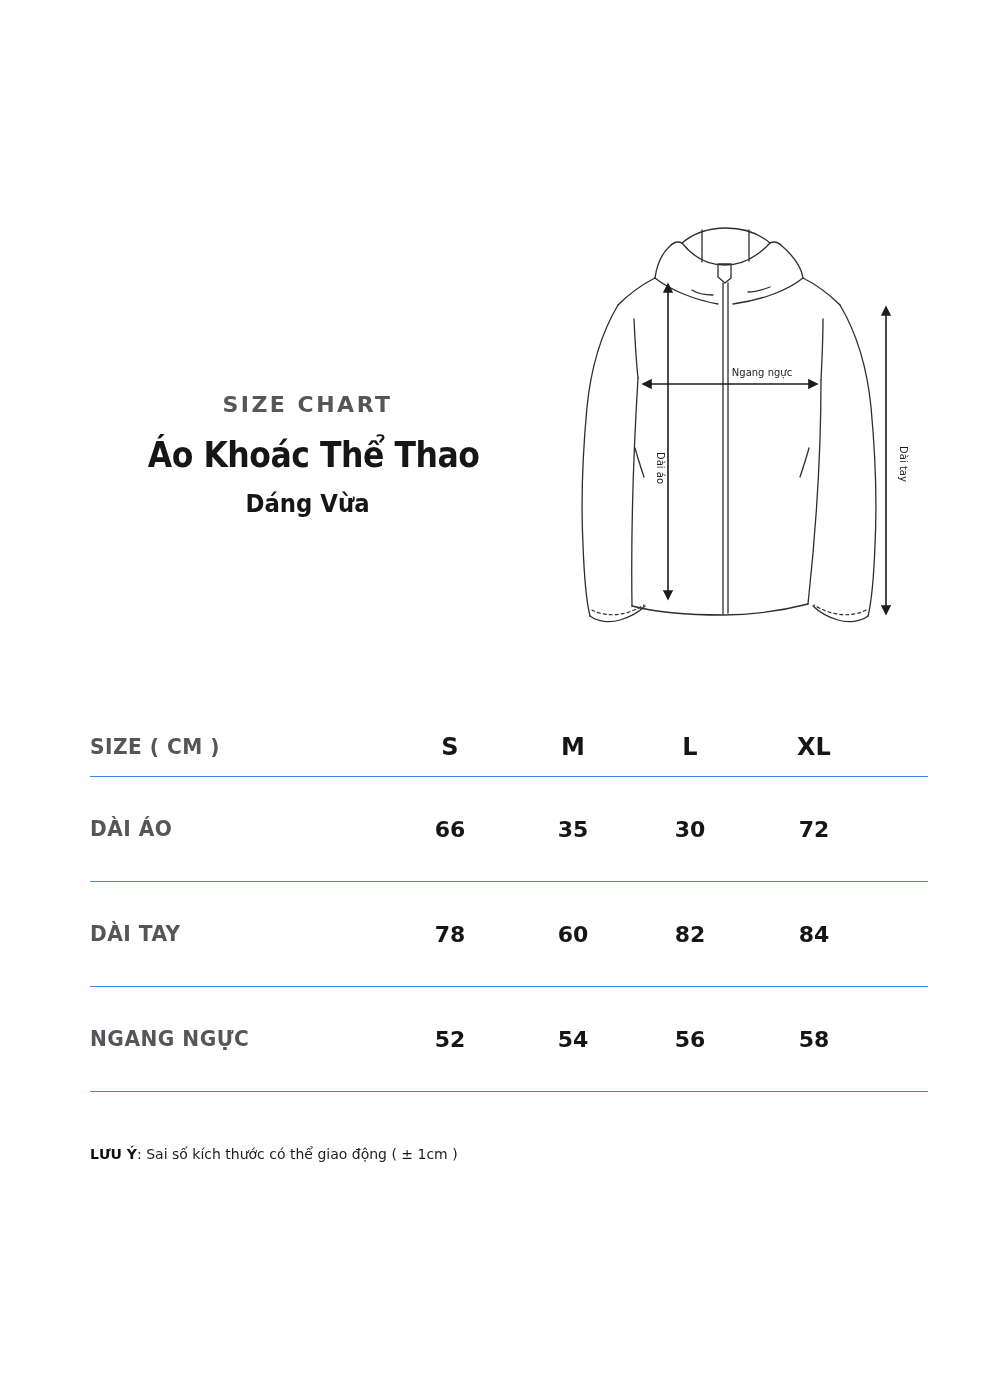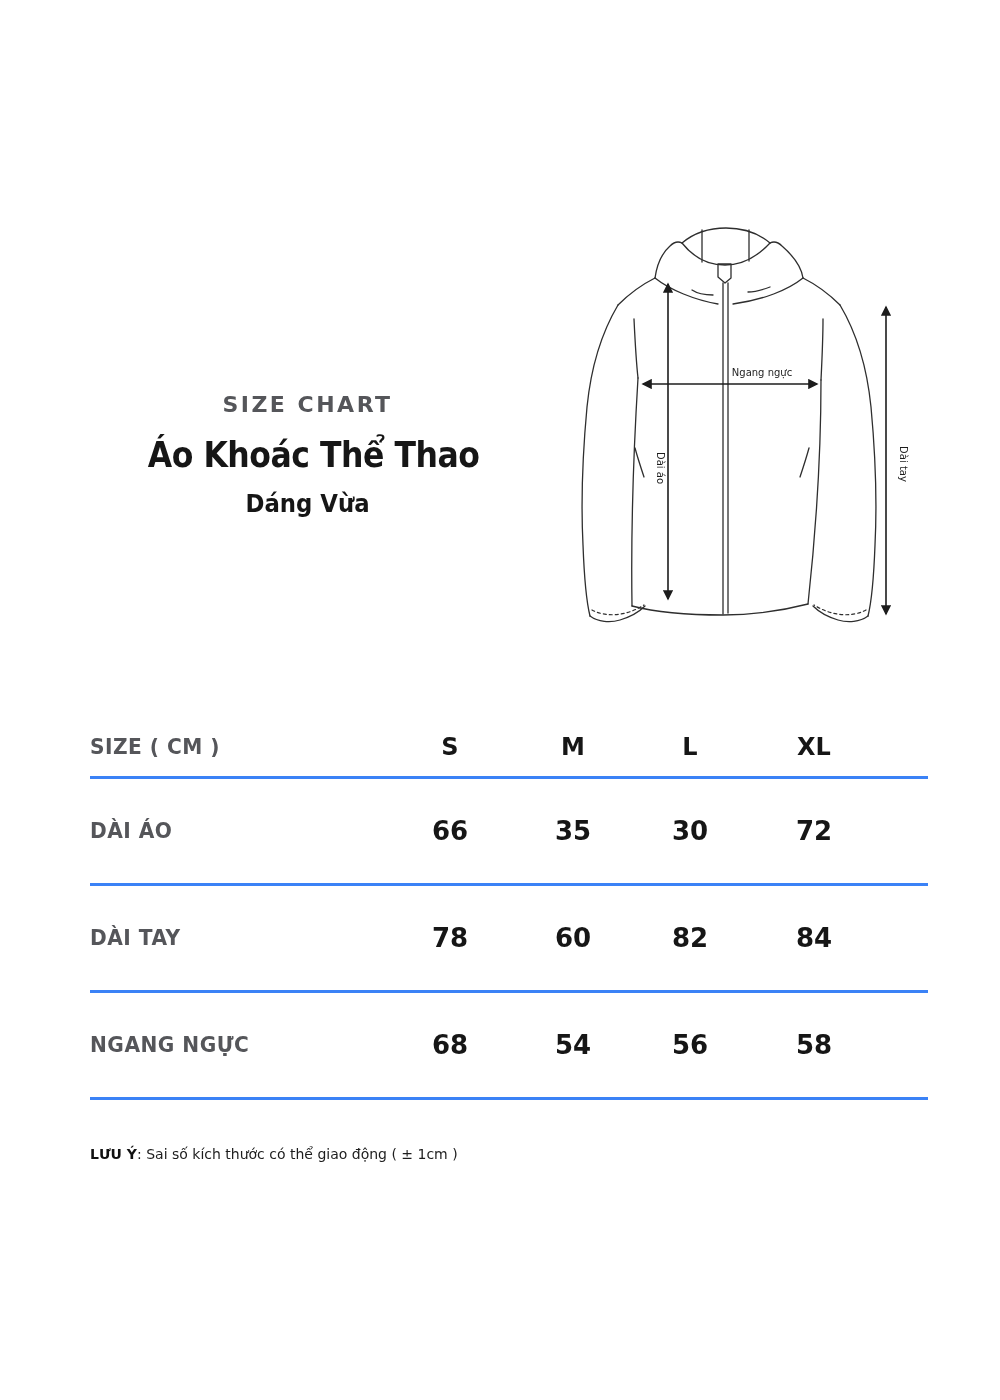--- a/index.html
+++ b/index.html
@@ -64,42 +64,42 @@
   .size-table {
     position: absolute;
     left: 90px;
     top: 718px;
     width: 838px;
   }
   .t-row {
     display: grid;
     grid-template-columns: 295px 130px 116px 118px 130px 49px;
     align-items: center;
-    border-bottom: 3px solid #3b82f6;
+    border-bottom: 1px solid #3b82f6;
     height: 104px;
   }
   .t-row.t-head { height: 58px; }
   .cell { text-align: center; }
   .label-cell {
     text-align: left;
     font-size: 21px;
     font-weight: bold;
     color: #55565a;
     letter-spacing: 0.5px;
     transform: scaleX(0.96);
     transform-origin: left center;
     white-space: nowrap;
   }
   .col-head {
     font-size: 24px;
     font-weight: bold;
     color: #161616;
   }
   .value-cell {
-    font-size: 26px;
+    font-size: 22px;
     font-weight: bold;
     color: #161616;
   }
 
   
   .note {
     position: absolute;
     left: 90px;
     top: 1146px;
     margin: 0;
@@ -212,21 +212,21 @@
       <div class="cell label-cell">DÀI TAY</div>
       <div class="cell value-cell">78</div>
       <div class="cell value-cell">60</div>
       <div class="cell value-cell">82</div>
       <div class="cell value-cell">84</div>
       <div class="cell"></div>
     </div>
 
     <div class="t-row">
       <div class="cell label-cell">NGANG NGỰC</div>
-      <div class="cell value-cell">68</div>
+      <div class="cell value-cell">52</div>
       <div class="cell value-cell">54</div>
       <div class="cell value-cell">56</div>
       <div class="cell value-cell">58</div>
       <div class="cell"></div>
     </div>
 
   </div>
 
   <p class="note">
     <span class="note-label">LƯU Ý</span><span>: Sai số kích thước có thể giao động ( ± 1cm )</span>

